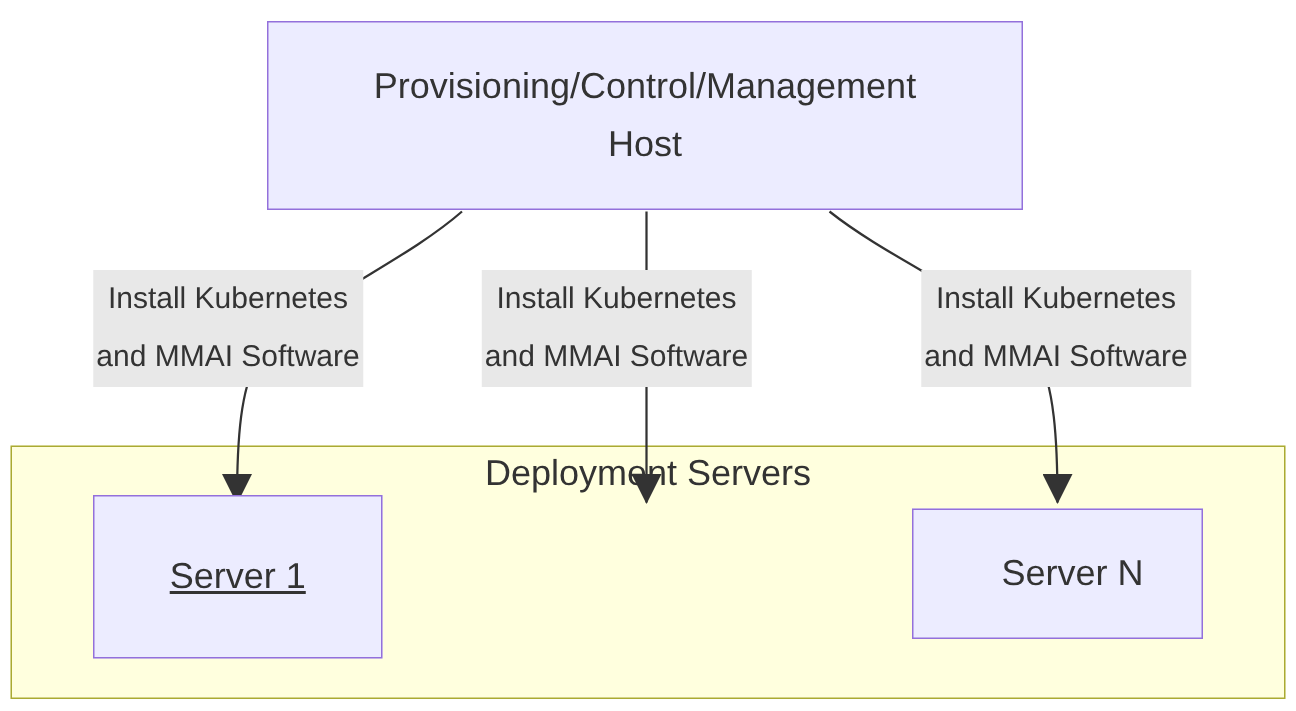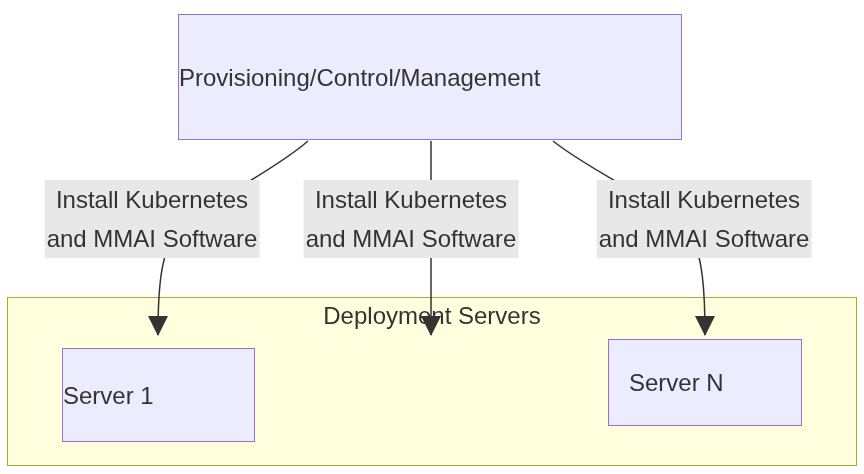--- a/index.html
+++ b/index.html
@@ -42,43 +42,43 @@
     stroke: #333333;
     stroke-width: 1.5px;
   }
   
   .edge-label {
     position: absolute;
     top: 180px;
     transform: translateX(-50%);
     background: #e8e8e8;
     text-align: center;
-    font-size: 24px;
+    font-size: 20px;
     line-height: 39px;
     padding: 0 2px;
     white-space: nowrap;
     z-index: 3;
   }
   
   .node {
     position: absolute;
     background: #ececff;
     border: 1.5px solid #9370db;
     box-sizing: border-box;
     display: flex;
     flex-direction: column;
-    align-items: flex-start;
+    align-items: center;
     justify-content: center;
     text-align: center;
     font-size: 24px;
     line-height: 39px;
     z-index: 4;
   }
   #host-node   { left: 178px; top: 14px;  width: 504px; height: 126px; }
-  #server-1    { left: 62px;  top: 348px; width: 193px; height: 94px; }
+  #server-1    { left: 62px;  top: 330px; width: 193px; height: 109px; text-decoration: underline; }
   #server-2    { left: 336px; top: 339px; width: 192px; height: 87px; }
   #server-n    { left: 608px; top: 339px; width: 194px; height: 87px; padding-left: 20px; }
   #edge-label-1 { left: 152px; }
   #edge-label-2 { left: 411px; }
   #edge-label-3 { left: 704px; }
 </style>
 </head>
 <body>
 
 <div id="canvas">
@@ -106,20 +106,21 @@
     <div>Install Kubernetes</div>
     <div>and MMAI Software</div>
   </div>
   <div class="edge-label" id="edge-label-3">
     <div>Install Kubernetes</div>
     <div>and MMAI Software</div>
   </div>
 
   <div class="node" id="host-node">
     <div>Provisioning/Control/Management</div>
+    <div>Host</div>
   </div>
 
   <div class="node" id="server-1">
     <div>Server 1</div>
   </div>
 
 
   <div class="node" id="server-n">
     <div>Server N</div>
   </div>

